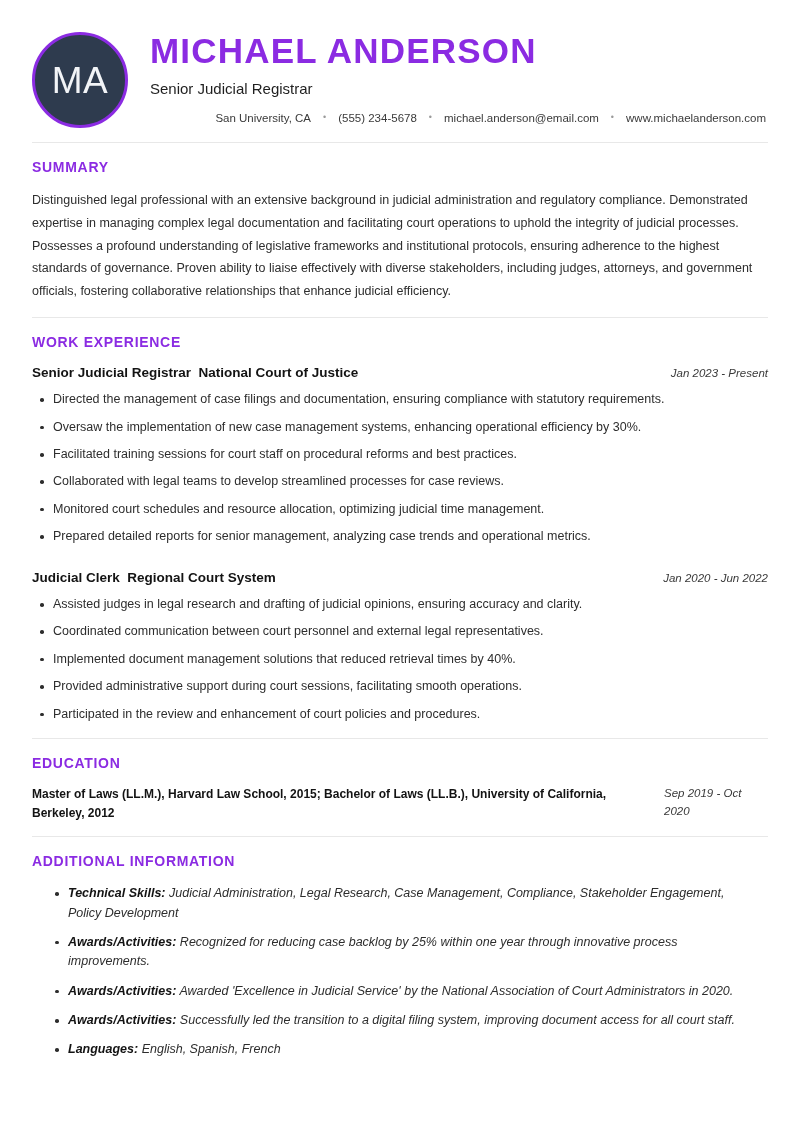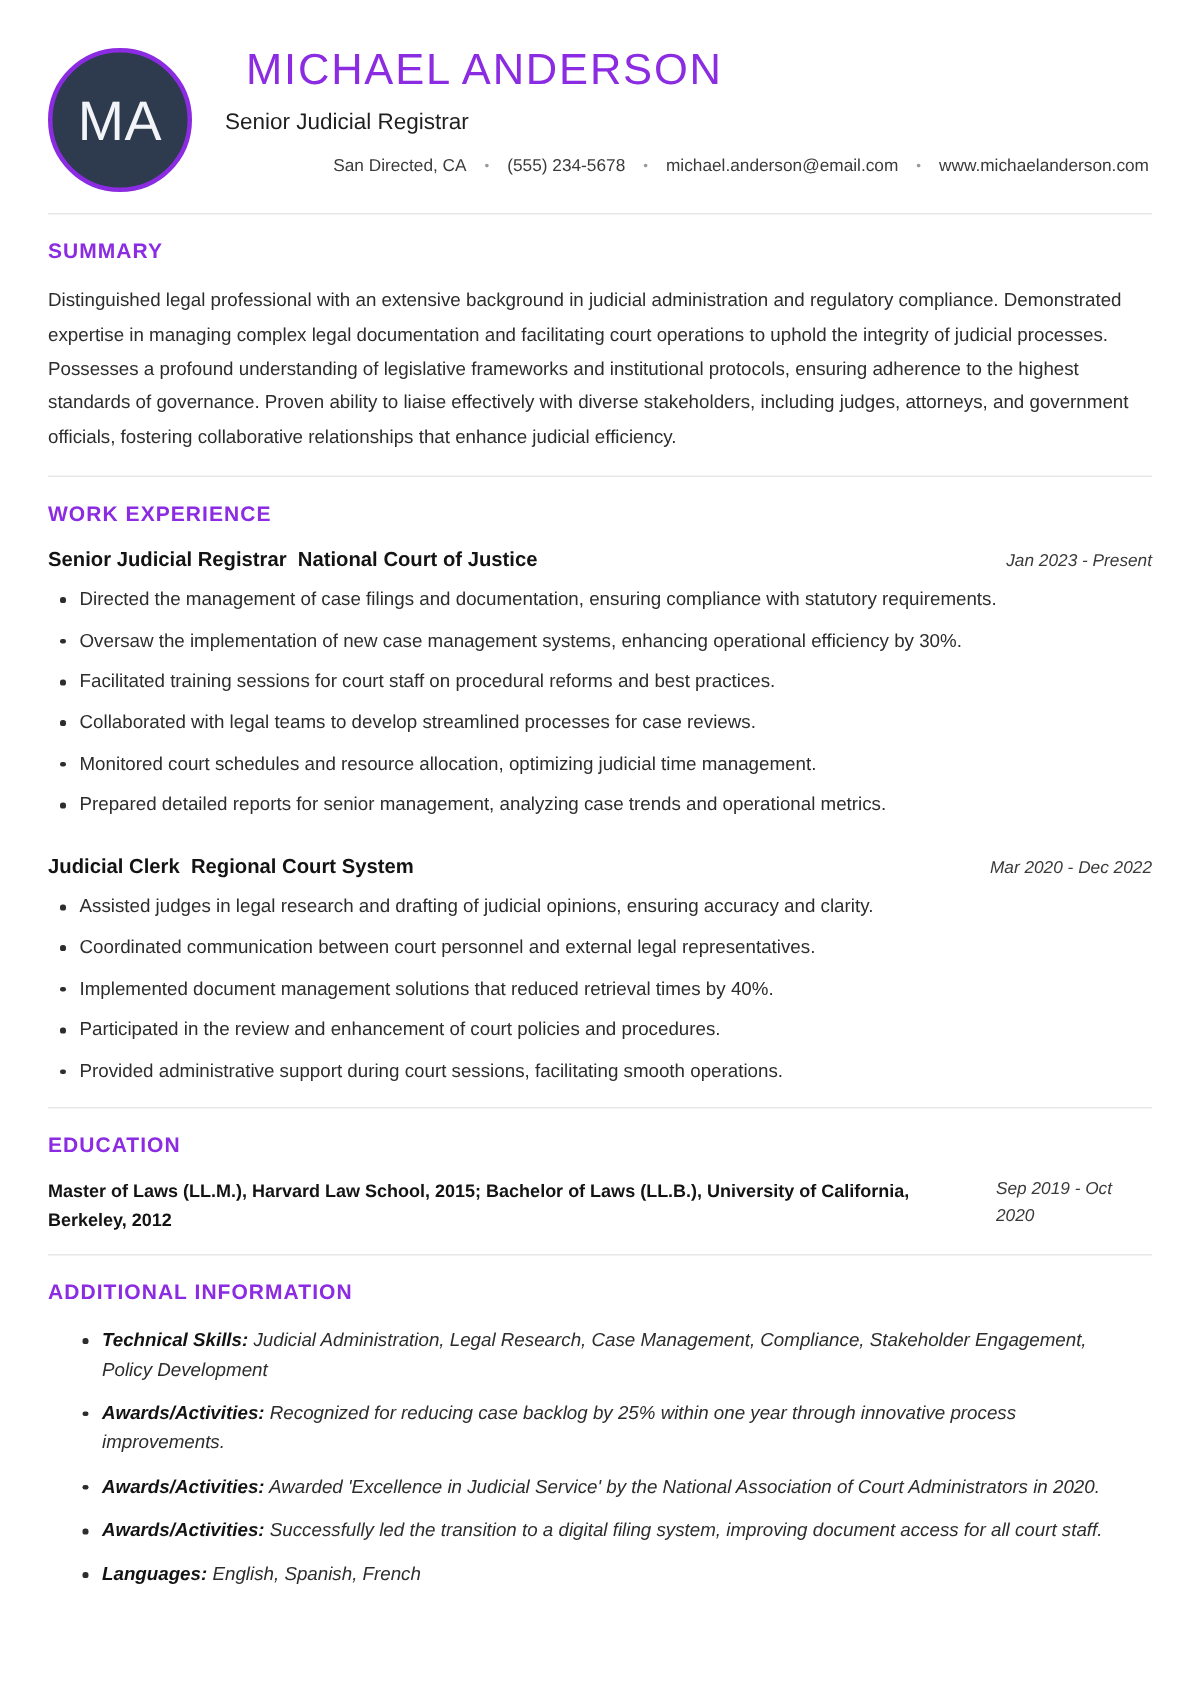--- a/index.html
+++ b/index.html
@@ -50,24 +50,24 @@
     line-height: 1;
   }
   .header-text {
     margin-left: 22px;
     padding-top: 4px;
     flex: 1;
     min-width: 0;
   }
   .name {
     color: #8b2be2;
-    font-size: 29px;
-    font-weight: normal;
+    font-size: 35px;
+    font-weight: bold;
     letter-spacing: 1.2px;
-    margin: 0 0 9px 14px;
+    margin: 0 0 9px 0;
     line-height: 1.1;
   }
   .job-title {
     font-size: 15px;
     color: #1f1f1f;
     font-weight: 400;
     margin-bottom: 14px;
     line-height: 1.2;
   }
   .contact-line {
@@ -218,21 +218,21 @@
 <div class="page">
 
   <div class="header">
     <div class="avatar">
       <span class="avatar-initials">MA</span>
     </div>
     <div class="header-text">
       <div class="name">MICHAEL ANDERSON</div>
       <div class="job-title">Senior Judicial Registrar</div>
       <div class="contact-line" id="contact-line">
-          <span class="contact-item">San Directed, CA</span>
+          <span class="contact-item">San University, CA</span>
           <span class="contact-sep">•</span>
           <span class="contact-item">(555) 234-5678</span>
           <span class="contact-sep">•</span>
           <span class="contact-item">michael.anderson@email.com</span>
           <span class="contact-sep">•</span>
           <span class="contact-item">www.michaelanderson.com</span>
         </div>
     </div>
   </div>
 
@@ -259,28 +259,28 @@
             <li>Facilitated training sessions for court staff on procedural reforms and best practices.</li>
             <li>Collaborated with legal teams to develop streamlined processes for case reviews.</li>
             <li>Monitored court schedules and resource allocation, optimizing judicial time management.</li>
             <li>Prepared detailed reports for senior management, analyzing case trends and operational metrics.</li>
           </ul>
         </div>
         <div class="entry-sep"></div>
         <div class="entry">
           <div class="entry-head">
             <div class="entry-heading"><span>Judicial Clerk</span><span>&nbsp;&nbsp;</span><span class="entry-company">Regional Court System</span></div>
-            <div class="entry-date">Mar 2020 - Dec 2022</div>
+            <div class="entry-date">Jan 2020 - Jun 2022</div>
           </div>
           <ul class="bullets">
             <li>Assisted judges in legal research and drafting of judicial opinions, ensuring accuracy and clarity.</li>
             <li>Coordinated communication between court personnel and external legal representatives.</li>
             <li>Implemented document management solutions that reduced retrieval times by 40%.</li>
+            <li>Provided administrative support during court sessions, facilitating smooth operations.</li>
             <li>Participated in the review and enhancement of court policies and procedures.</li>
-            <li>Provided administrative support during court sessions, facilitating smooth operations.</li>
           </ul>
         </div>
       </div>
   </div>
 
   <div class="divider"></div>
 
   <div class="section">
     <div class="section-title">EDUCATION</div>
     <div id="education-entries">

